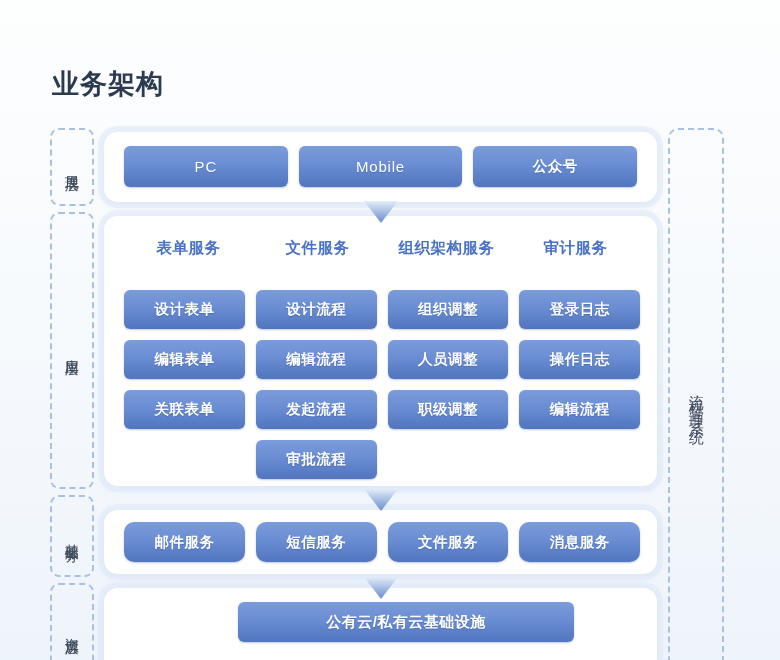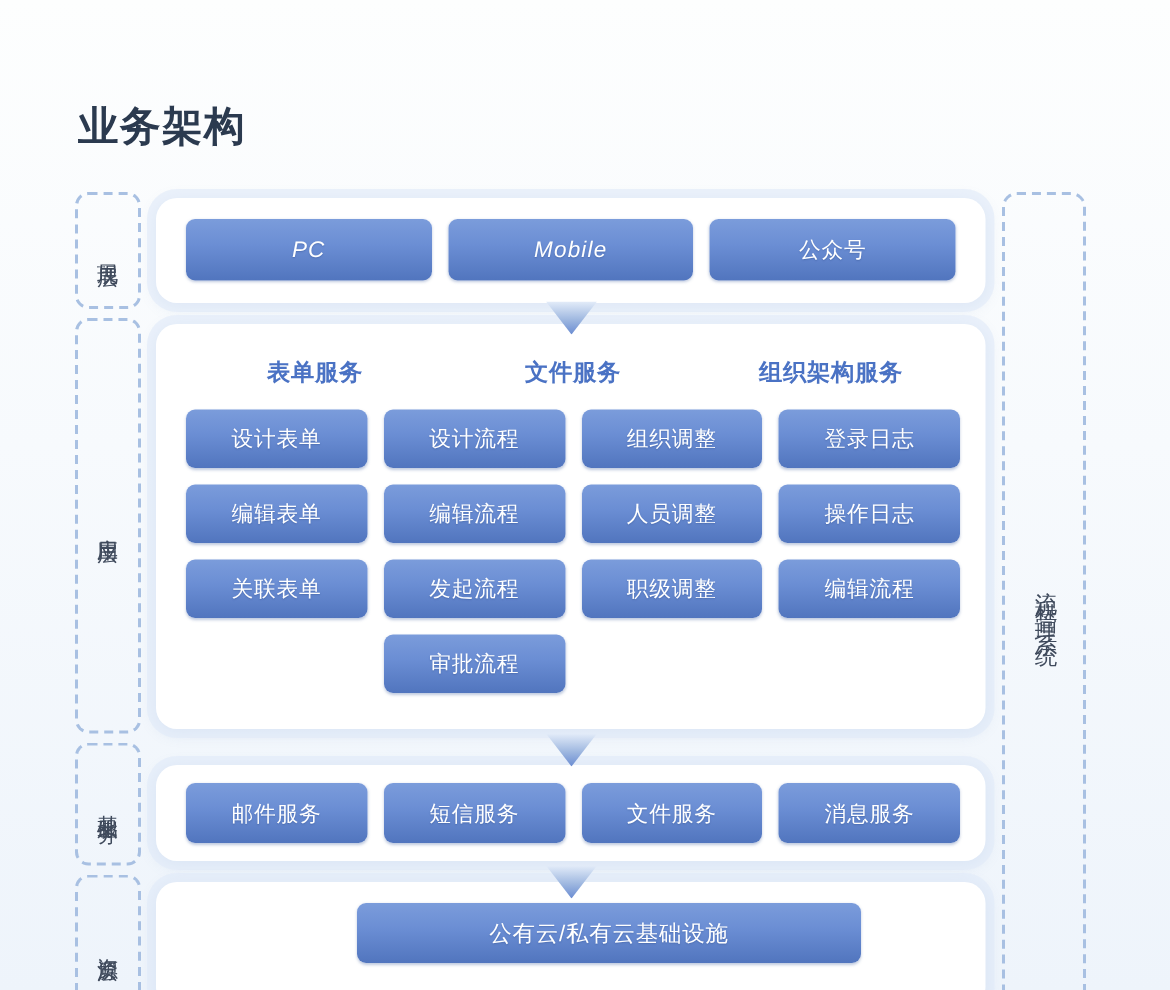--- a/index.html
+++ b/index.html
@@ -86,29 +86,29 @@
   #panel-application  { top: 176px; height: 270px; }
   #panel-basic        { top: 470px; height: 64px; }
   #panel-resource     { top: 548px; height: 84px; }
 
   
   .btn {
     background: linear-gradient(180deg, #7b9cdb 0%, #6b8ed4 42%, #5175be 100%);
     border-radius: 6px;
     color: #ffffff;
     font-size: 14.5px;
-    font-weight: normal;
+    font-weight: bold;
     display: flex;
     align-items: center;
     justify-content: center;
     letter-spacing: 0.5px;
     box-shadow: 0 1px 2px rgba(70,100,160,0.35);
     text-shadow: 0 1px 1px rgba(40,70,130,0.35);
   }
-  .btn.latin { font-weight: normal; font-size: 15px; letter-spacing: 0.8px; font-style: italic; }
+  .btn.latin { font-weight: normal; font-size: 15px; letter-spacing: 0.8px; }
 
   
   .pres-row {
     position: absolute;
     left: 124px; top: 106px;
     width: 513px; height: 41px;
     display: flex;
     gap: 11px;
   }
   .pres-row .btn { flex: 1; }
@@ -123,38 +123,38 @@
   .app-headers .col-head {
     flex: 1;
     text-align: center;
     font-size: 15.5px;
     color: #4a72c4;
     font-weight: bold;
     letter-spacing: 0.5px;
   }
   .app-grid {
     position: absolute;
-    left: 124px; top: 233px;
+    left: 124px; top: 250px;
     width: 516px;
     display: flex;
     gap: 11px;
     justify-content: center;
   }
   .app-col { flex: 1; display: flex; flex-direction: column; gap: 11px; }
   .app-col .btn { height: 39px; }
 
   
   .basic-row {
     position: absolute;
     left: 124px; top: 482px;
     width: 516px; height: 40px;
     display: flex;
     gap: 11px;
   }
-  .basic-row .btn { flex: 1; }
+  .basic-row .btn { flex: 1; border-radius: 10px; }
 
   
   .res-row {
     position: absolute;
     left: 238px; top: 562px;
     width: 336px; height: 40px;
     display: flex;
   }
   .res-row .btn { flex: 1; font-size: 15px; }
 
@@ -211,20 +211,21 @@
         <stop offset="100%" stop-color="#6a8cd2"></stop>
       </linearGradient>
     </defs>
     <path d="M0 0 H34 L17 22 Z" fill="url(#ag0)"></path>
   </svg>
 
   <div class="app-headers">
     <div class="col-head">表单服务</div>
     <div class="col-head">文件服务</div>
     <div class="col-head">组织架构服务</div>
+    <div class="col-head">审计服务</div>
   </div>
 
   <div class="app-grid">
     <div class="app-col">
       <div class="btn">设计表单</div>
       <div class="btn">编辑表单</div>
       <div class="btn">关联表单</div>
     </div>
     <div class="app-col">
       <div class="btn">设计流程</div>

